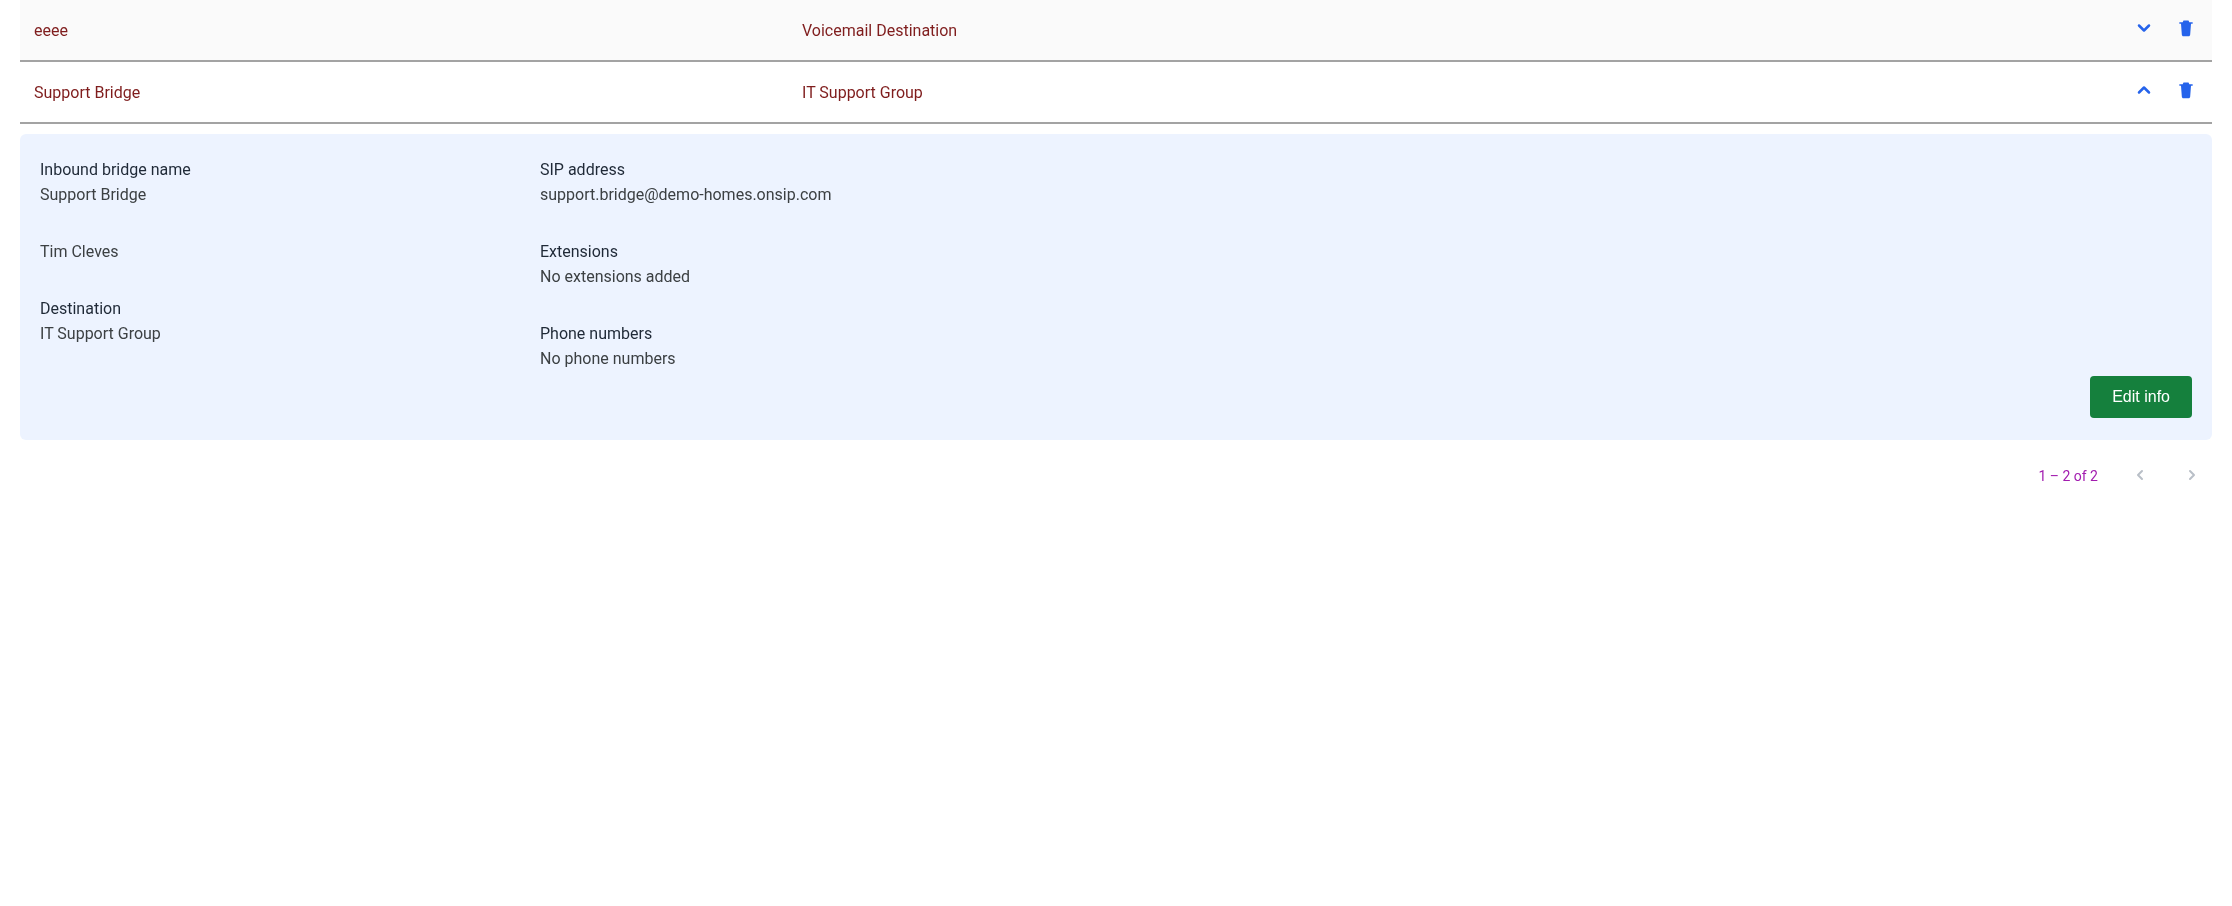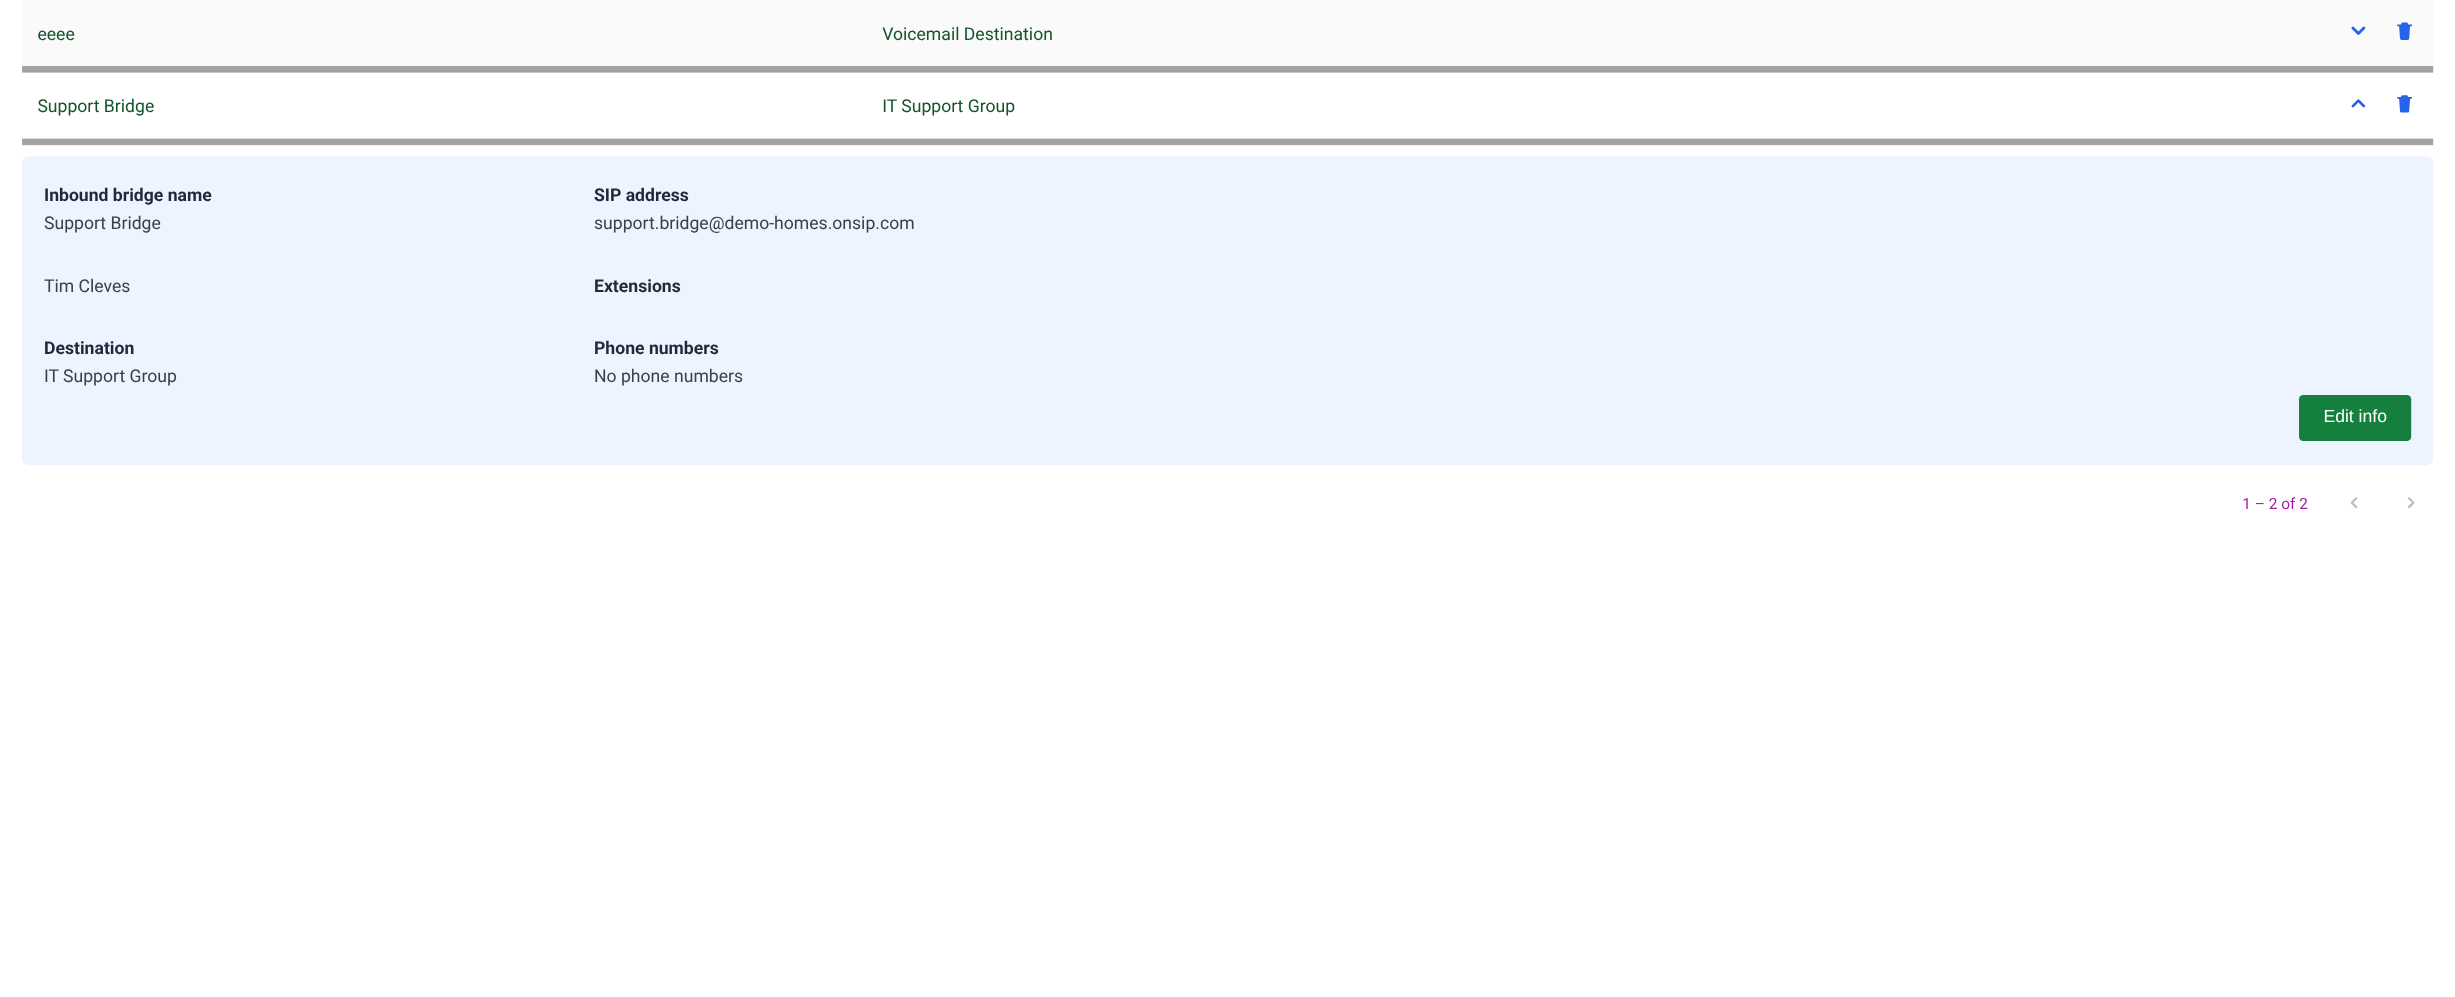--- a/index.html
+++ b/index.html
@@ -33,23 +33,23 @@
     align-items: center;
     gap: 6px;
     text-transform: uppercase;
   }
   .sort-arrow svg { width: 14px; height: 14px; }
 
   .row {
     display: flex;
     align-items: center;
     padding: 18px 14px 18px 14px;
-    border-bottom: 6px solid #a3a3a3;
-    font-size: 16px;
-    color: #14532d;
+    border-bottom: 2px solid #a3a3a3;
+    font-size: 16px;
+    color: #7f1d1d;
   }
   .row-shaded { background: #fafafa; }
 
   .icon-btn {
     width: 24px; height: 24px;
     display: inline-flex; align-items: center; justify-content: center;
     cursor: pointer;
     color: #2563eb;
   }
   .icon-btn svg { width: 20px; height: 20px; }
@@ -62,21 +62,21 @@
     position: relative;
   }
   .details-grid {
     display: flex;
   }
   .details-col {
     flex: 0 0 500px;
   }
   .details-group { margin-bottom: 38px; }
   .details-label {
-    font-weight: 700;
+    font-weight: 400;
     color: #1f2937;
     font-size: 16px;
     margin-bottom: 6px;
   }
   .details-value {
     color: #3c4043;
     font-size: 16px;
     font-weight: 400;
   }
   .edit-row {
@@ -178,20 +178,21 @@
           <div class="details-value">IT Support Group</div>
         </div>
       </div>
       <div class="details-col">
         <div class="details-group">
           <div class="details-label">SIP address</div>
           <div class="details-value">support.bridge@demo-homes.onsip.com</div>
         </div>
         <div class="details-group">
           <div class="details-label">Extensions</div>
+          <div class="details-value">No extensions added</div>
         </div>
         <div class="details-group" style="margin-bottom:0">
           <div class="details-label">Phone numbers</div>
           <div class="details-value">No phone numbers</div>
         </div>
       </div>
     </div>
     <div class="edit-row">
       <button class="edit-btn">Edit info</button>
     </div>

